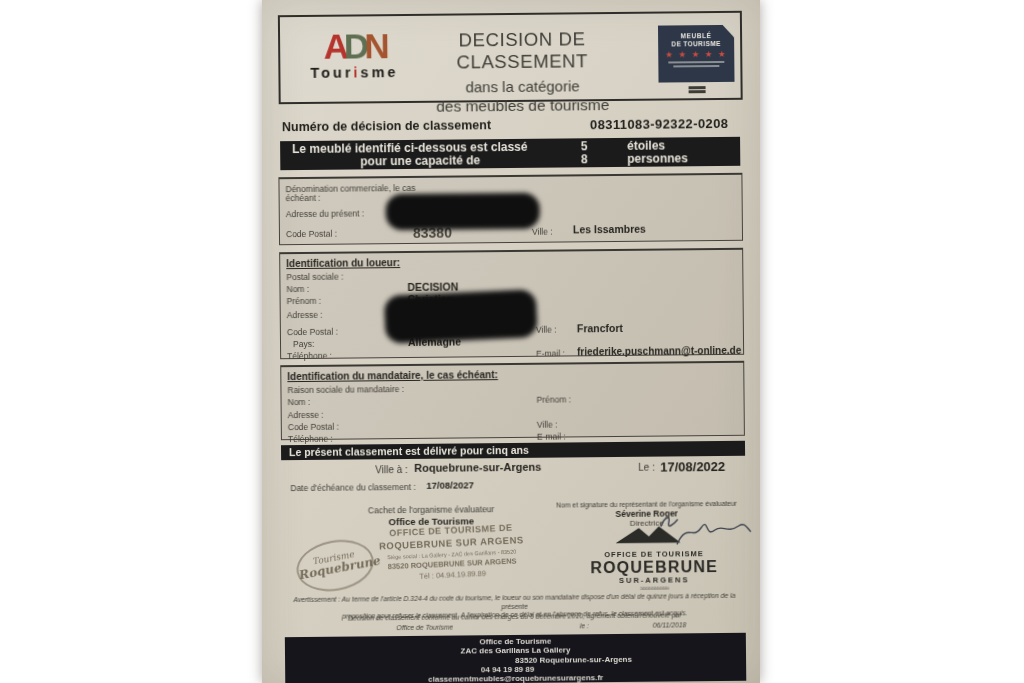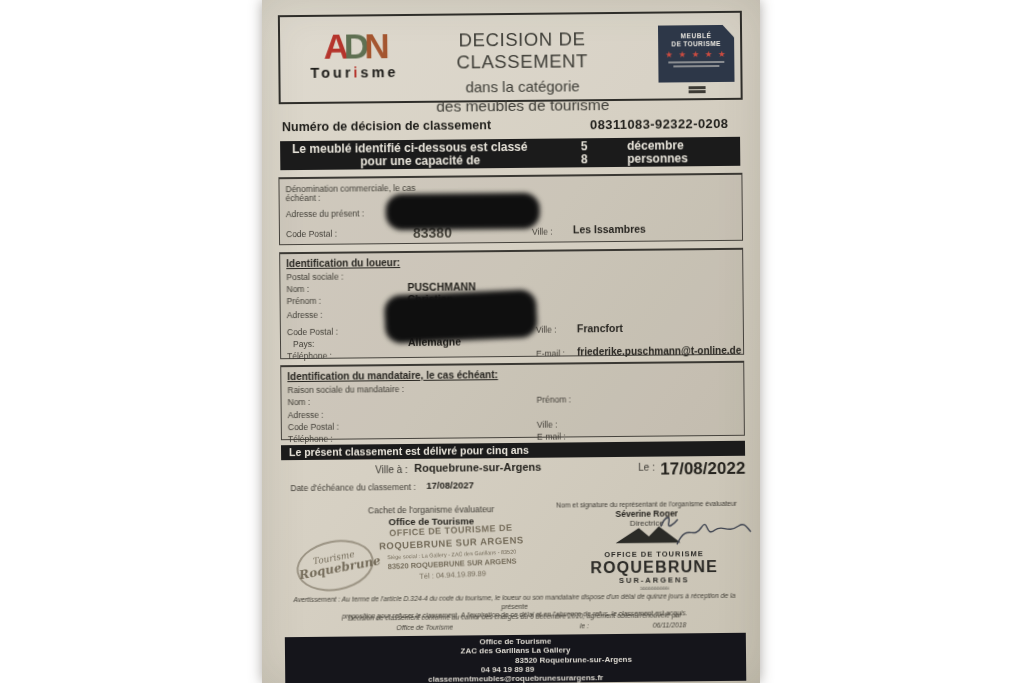--- a/index.html
+++ b/index.html
@@ -43,21 +43,21 @@
   .box2{left:18px;top:250px;width:464px;height:107px;}
   .box3{left:18px;top:363px;width:464px;height:75px;}
   .lbl{position:absolute;font-size:8.5px;color:#403d36;}
   .val{position:absolute;font-weight:bold;font-size:10.5px;color:#26241f;}
   .sec-title{position:absolute;font-size:10px;font-weight:bold;color:#26241f;text-decoration:underline;}
   .blob{position:absolute;background:#0f0f0f;border-radius:16px;filter:blur(2.5px);}
   
   .fait-lbl{left:112px;top:463px;font-size:10px;color:#3c3a34;}
   .fait-val{left:151px;top:461px;font-size:11px;font-weight:bold;color:#25231e;}
   .le-lbl{left:375px;top:463px;font-size:10px;color:#3c3a34;}
-  .le-val{left:397px;top:461px;font-size:17px;font-weight:bold;color:#25231e;}
+  .le-val{left:397px;top:461px;font-size:13px;font-weight:bold;color:#25231e;}
   .ech-lbl{left:27px;top:481px;font-size:8.5px;color:#403d36;}
   .ech-val{left:163px;top:479px;font-size:9.5px;font-weight:bold;color:#26241f;}
   
   .cachet{left:75px;top:504px;width:185px;text-align:center;}
   .cachet .c1{font-size:8.5px;color:#403d36;}
   .cachet .c2{font-size:9.5px;font-weight:bold;color:#26241f;margin-top:1px;}
   .signer{left:278px;top:502px;width:210px;text-align:center;}
   .signer .s1{font-size:6.8px;color:#403d36;}
   .signer .s2{font-size:8.5px;font-weight:bold;color:#26241f;margin-top:1px;}
   .signer .s3{font-size:8px;color:#3c3a34;}
@@ -122,42 +122,42 @@
             </div>
         </div>
       </div>
 
       <div class="abs dn-label">Numéro de décision de classement</div>
       <div class="abs dn-value">08311083-92322-0208</div>
 
       <div class="abs bar class-bar">
         <span style="left:12px;top:2px">Le meublé identifié ci-dessous est classé</span>
         <span style="left:290px;top:2px;width:28px;text-align:center">5</span>
-        <span style="left:347px;top:2px">décembre</span>
+        <span style="left:347px;top:2px">étoiles</span>
         <span style="left:80px;top:15px">pour une capacité de</span>
         <span style="left:290px;top:15px;width:28px;text-align:center">8</span>
         <span style="left:347px;top:15px">personnes</span>
       </div>
 
       <div class="abs sec box1">
         <span class="lbl" style="left:6px;top:5px">Dénomination commerciale, le cas</span>
         <span class="lbl" style="left:6px;top:14px">échéant :</span>
         <span class="lbl" style="left:6px;top:30px">Adresse du présent :</span>
         <span class="lbl" style="left:6px;top:50px">Code Postal :</span>
         <span class="val" style="left:133px;top:47px;font-size:14px;color:#4e4b42">83380</span>
         <span class="lbl" style="left:252px;top:50px">Ville :</span>
         <span class="val" style="left:293px;top:47px">Les Issambres</span>
         <div class="blob" style="left:106px;top:16px;width:154px;height:36px"></div>
       </div>
 
       <div class="abs sec box2">
         <span class="sec-title" style="left:6px;top:4px">Identification du loueur:</span>
         <span class="lbl" style="left:6px;top:18px">Postal sociale :</span>
         <span class="lbl" style="left:6px;top:30px">Nom :</span>
-        <span class="val" style="left:127px;top:28px">PUSCHMANN</span>
+        <span class="val" style="left:127px;top:28px">DECISION</span>
         <span class="lbl" style="left:6px;top:42px">Prénom :</span>
         <span class="val" style="left:127px;top:40px">Christian</span>
         <span class="lbl" style="left:6px;top:56px">Adresse :</span>
         <span class="lbl" style="left:6px;top:73px">Code Postal :</span>
         <span class="lbl" style="left:255px;top:73px">Ville :</span>
         <span class="val" style="left:296px;top:71px">Francfort</span>
         <span class="lbl" style="left:12px;top:85px">Pays:</span>
         <span class="val" style="left:127px;top:83px">Allemagne</span>
         <span class="lbl" style="left:6px;top:97px">Téléphone :</span>
         <span class="lbl" style="left:255px;top:97px">E-mail :</span>

